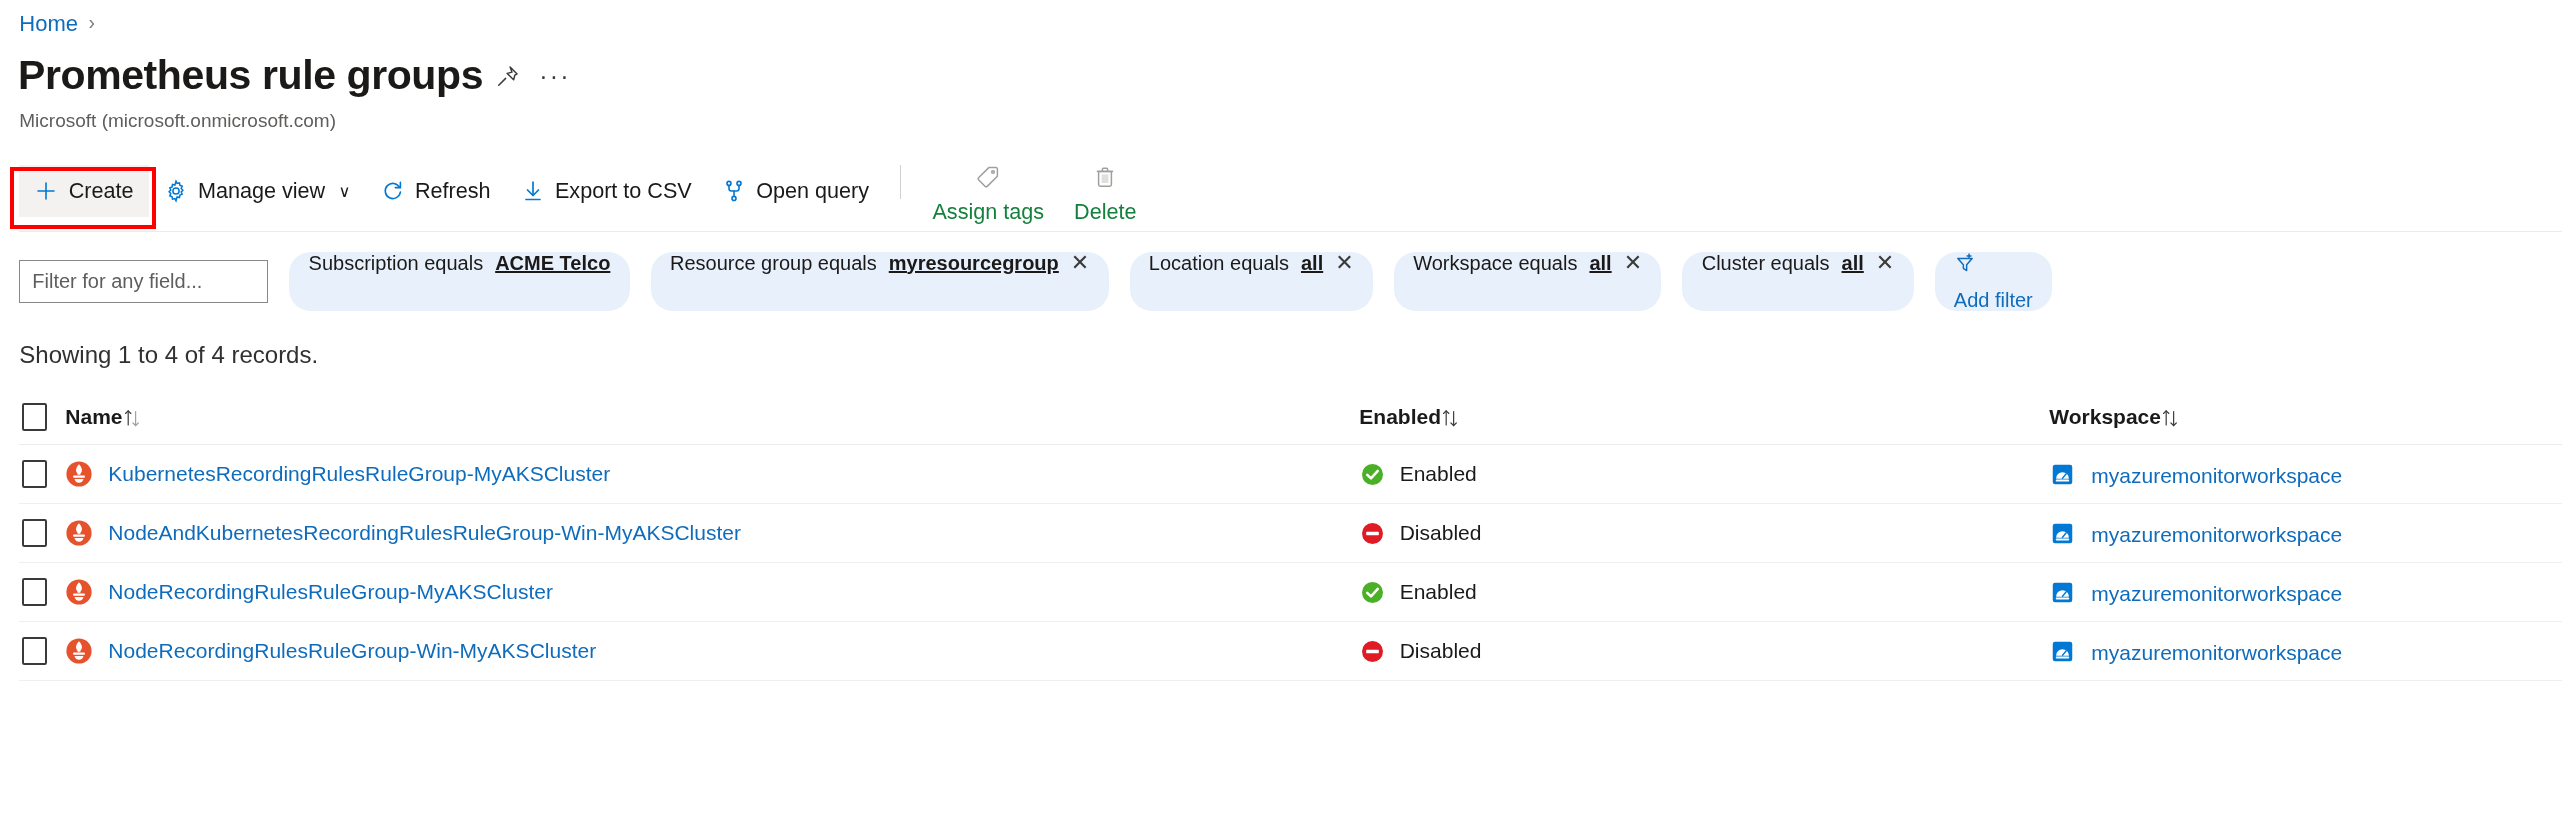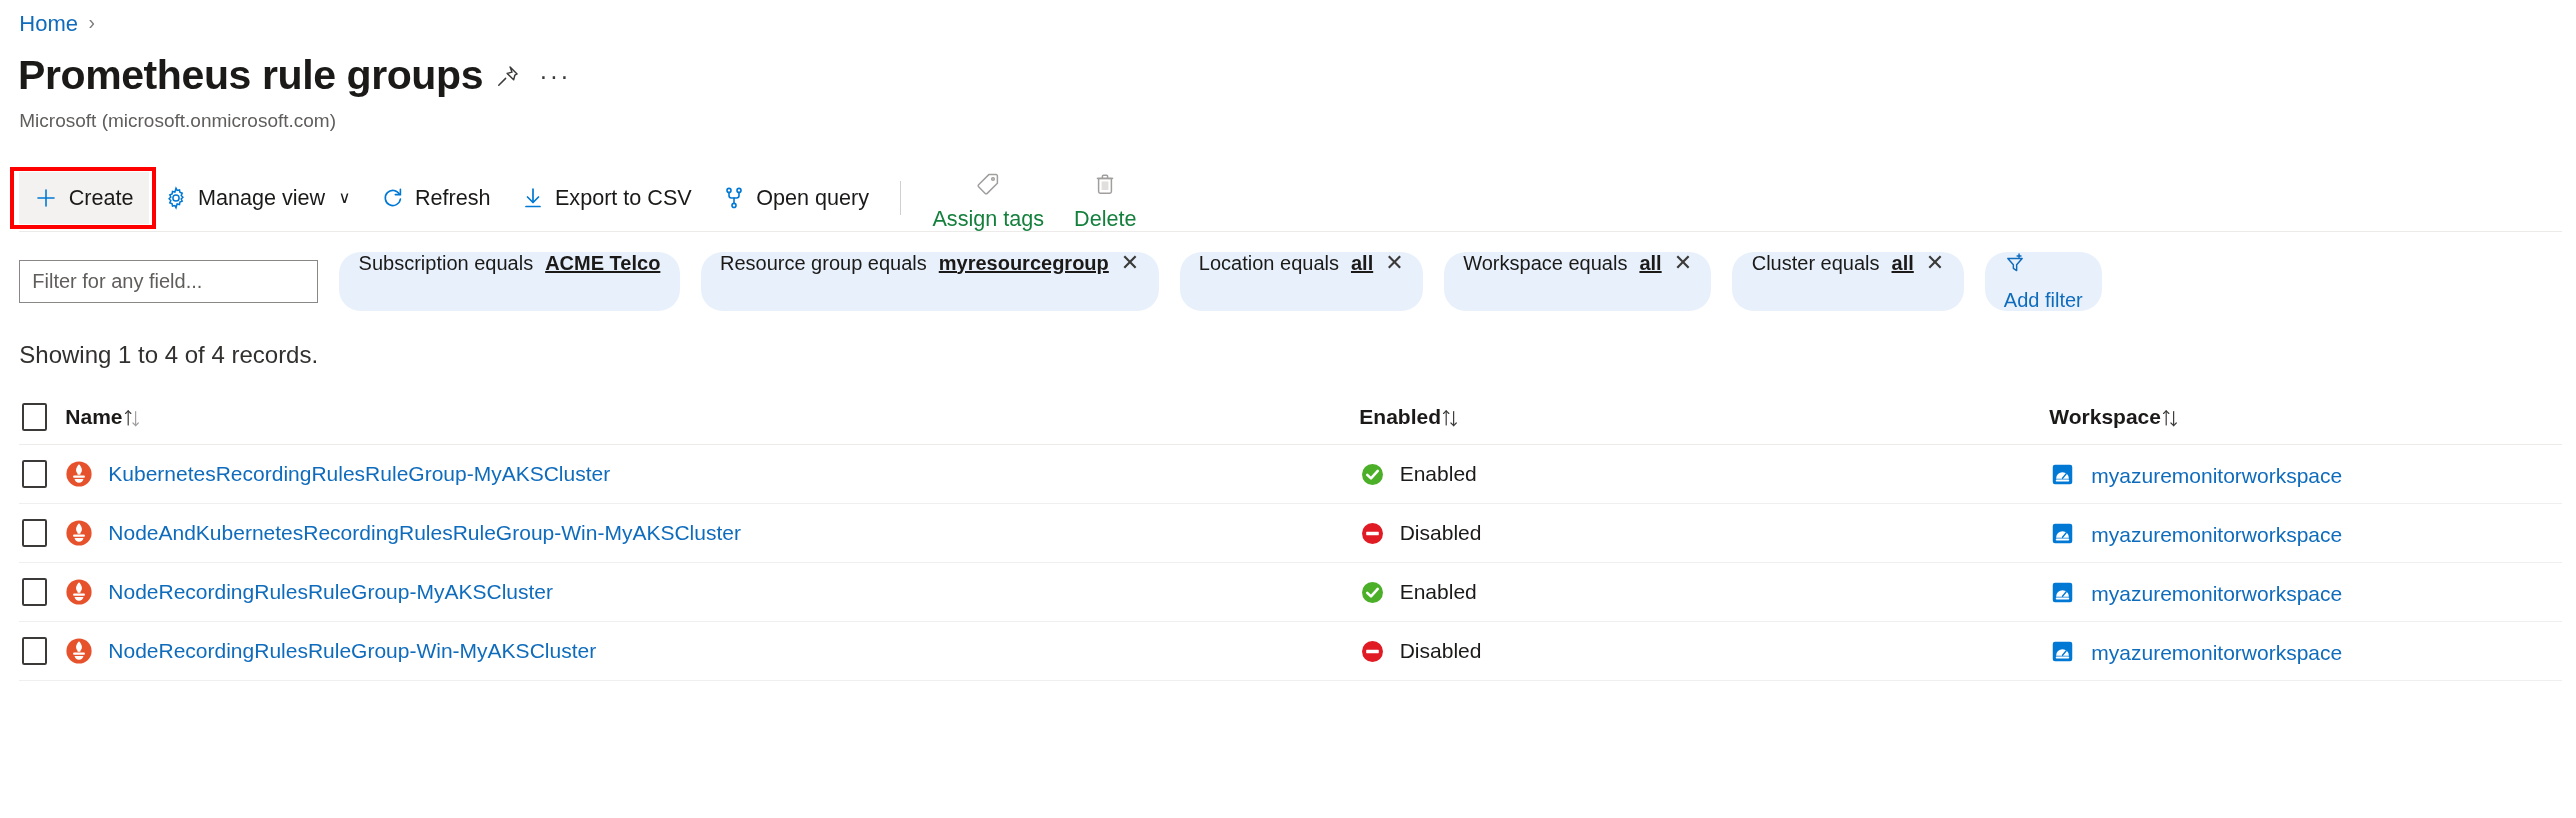--- a/index.html
+++ b/index.html
@@ -56,21 +56,21 @@
     left: 19.3px; top: 110px;
     font-size: 19px;
     color: #605e5c;
   }
 
   
   .commandbar {
     position: absolute;
     left: 0; top: 165px;
     width: 2136px; height: 65px;
-    display: flex; align-items: center;
+    display: flex; 
     padding-left: 19.3px;
   }
   .cmd {
     display: flex; align-items: center; gap: 10.4px;
     height: 52px;
     padding: 0 15px;
     font-size: 21.6px;
     color: #1b1a19;
     cursor: pointer;
     white-space: nowrap;
@@ -100,21 +100,21 @@
   }
 
   
   .filterrow {
     position: absolute;
     left: 19.3px; top: 257px;
     display: flex; align-items: center; gap: 0;
     height: 48px;
   }
   .filter-input {
-    width: 299px; height: 43px;
+    width: 249px; height: 43px;
     border: 1.5px solid #8a8886;
     background: #ffffff;
     font-size: 20px;
     font-family: "Liberation Sans", sans-serif;
     color: #1b1a19;
     padding: 0 12px;
     outline: none;
   }
   .filter-input::placeholder { color: #605e5c; }
 

